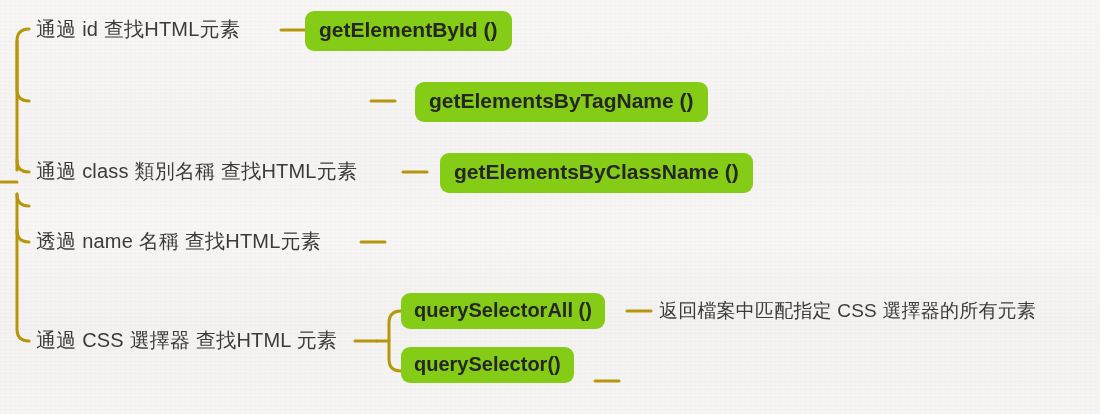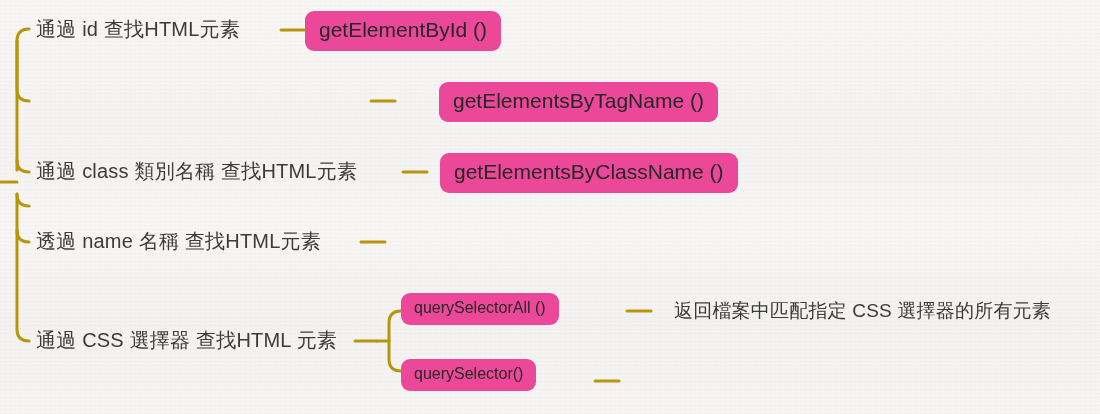--- a/index.html
+++ b/index.html
@@ -22,28 +22,28 @@
 
   .row{position:absolute;display:flex;align-items:center;white-space:nowrap;z-index:3;}
 
   .branch-label{
     font-size:20px;color:#3b3b39;letter-spacing:.2px;
   }
   .desc-label{
     font-size:19px;color:#3b3b39;letter-spacing:.2px;
   }
   .pill{
-    background:#ec4899;color:#262626;
-    font-size:21px;font-weight:normal;
+    background:#84cc16;color:#262626;
+    font-size:21px;font-weight:bold;
     border-radius:9px;
     padding:7px 14px 9px 14px;
     line-height:1.12;
     display:inline-block;
   }
-  .pill.sub{font-size:16px;padding:6px 13px 8px 13px;}
+  .pill.sub{font-size:20px;padding:6px 13px 8px 13px;}
 </style>
 </head>
 <body>
 
 <div id="paper-texture"></div>
 
 <div id="canvas">
 
   <svg id="wires" viewBox="0 0 1100 414" xmlns="http://www.w3.org/2000/svg">
     <g fill="none" stroke="#b8960b" stroke-width="3" stroke-linecap="round">
@@ -72,21 +72,21 @@
     </g>
   </svg>
 
   <div class="row" style="left:36px;top:16px;">
     <span class="branch-label">通過 id 查找HTML元素</span>
   </div>
   <div class="row" style="left:305px;top:11px;">
     <span class="pill">getElementById ()</span>
   </div>
 
-  <div class="row" style="left:439px;top:82px;">
+  <div class="row" style="left:415px;top:82px;">
     <span class="pill">getElementsByTagName ()</span>
   </div>
 
   <div class="row" style="left:36px;top:158px;align-items:center;">
     <span class="branch-label">通過 class 類別名稱 查找HTML元素</span>
   </div>
   <div class="row" style="left:432px;top:153px;margin-left:8px;">
     <span class="pill">getElementsByClassName ()</span>
   </div>
 
@@ -94,21 +94,21 @@
     <span class="branch-label">透過 name 名稱 查找HTML元素</span>
   </div>
 
   <div class="row" style="left:36px;top:327px;">
     <span class="branch-label">通過 CSS 選擇器 查找HTML 元素</span>
   </div>
 
   <div class="row" style="left:401px;top:293px;">
     <span class="pill sub">querySelectorAll ()</span>
   </div>
-  <div class="row" style="left:659px;top:298px;margin-left:15px;">
+  <div class="row" style="left:659px;top:298px;">
     <span class="desc-label">返回檔案中匹配指定 CSS 選擇器的所有元素</span>
   </div>
 
-  <div class="row" style="left:401px;top:359px;">
+  <div class="row" style="left:401px;top:347px;">
     <span class="pill sub">querySelector()</span>
   </div>
 
 </div>
 
 </body></html>

